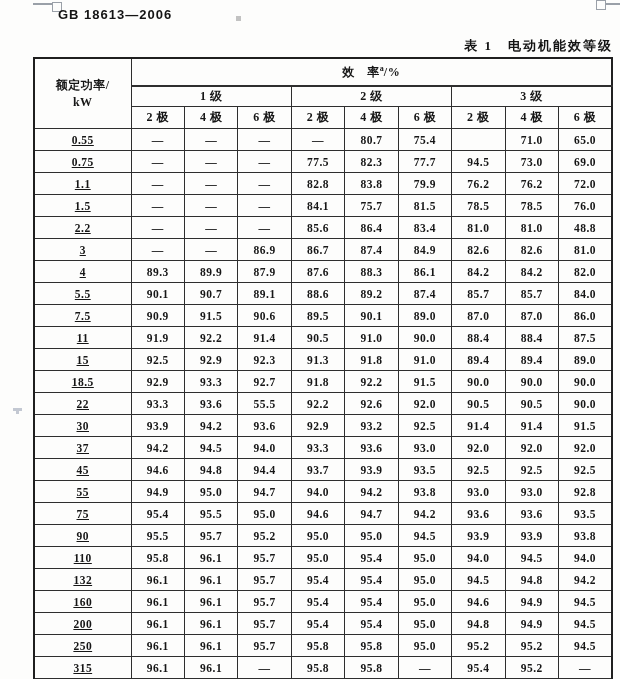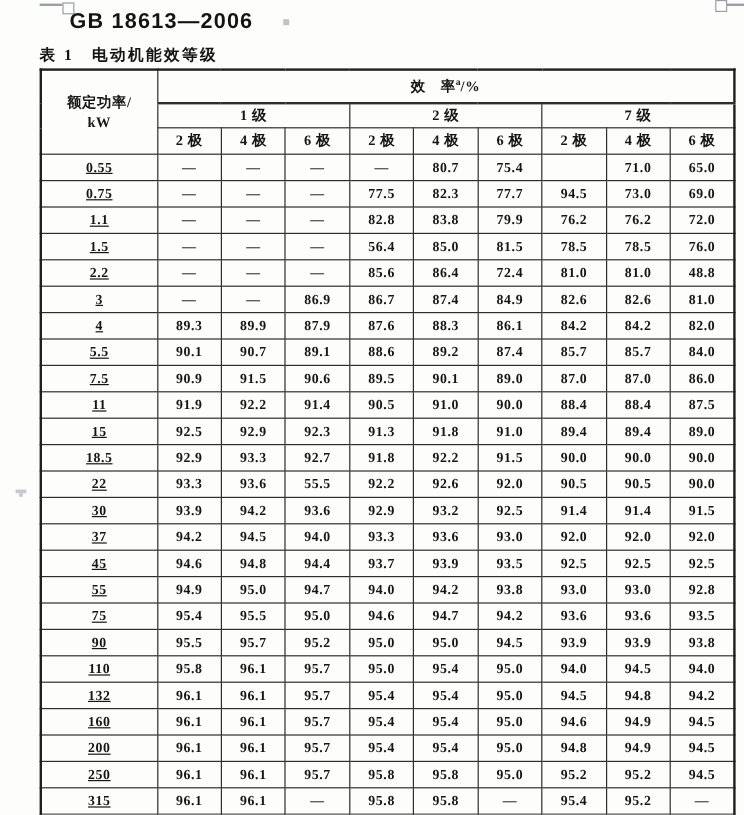--- a/index.html
+++ b/index.html
@@ -20,25 +20,25 @@
   .crop-tr-box{left:596px;top:0px;width:8px;height:8px;border:1px solid #9aa0a8;background:#fdfdfc;}
   .crop-tr-line{left:605px;top:3px;width:15px;height:0;border-top:2px solid #9aa0a8;}
   .reg-dot{left:236px;top:16px;width:5px;height:5px;background:#c2c2c2;}
   .reg-right{left:601px;top:401px;width:9px;height:9px;border:1px solid #8a8a8a;background:#fdfdfc;}
   .reg-left{left:13px;top:408px;width:9px;height:3px;background:#c3c8d2;}
   .reg-left:after{content:"";position:absolute;left:3px;top:3px;width:3px;height:3px;background:#c3c8d2;}
 
   .doc-code{
     position:absolute;left:58px;top:7px;
     font-family:"Liberation Sans","DejaVu Sans",sans-serif;
-    font-weight:bold;font-size:18px;letter-spacing:1px;
+    font-weight:bold;font-size:13px;letter-spacing:1px;
   }
   .table-title{
     position:absolute;left:33px;top:37px;width:580px;
-    text-align:left;font-weight:bold;font-size:13px;letter-spacing:2px;
+    text-align:right;font-weight:bold;font-size:13px;letter-spacing:2px;
   }
 
   table.eff{
     position:absolute;left:33px;top:57px;width:580px;
     border-collapse:collapse;table-layout:fixed;
     border:2px solid #1f1f1f;
     background:#fdfdfc;
   }
   table.eff th,table.eff td{
     border:1px solid #2e2e2e;
@@ -96,21 +96,21 @@
       <tr>
         <th class="power-head" rowspan="3">
           <span>额定功率/</span><br>
           <span>kW</span>
         </th>
         <th class="eff-head" colspan="9"><span>效　率</span><sup>a</sup><span>/%</span></th>
       </tr>
       <tr>
         <th class="grade-head" colspan="3">1 级</th>
         <th class="grade-head grp" colspan="3">2 级</th>
-        <th class="grade-head grp" colspan="3">7 级</th>
+        <th class="grade-head grp" colspan="3">3 级</th>
       </tr>
       <tr>
         <th class="pole-head">2 极</th>
         <th class="pole-head">4 极</th>
         <th class="pole-head">6 极</th>
         <th class="pole-head grp">2 极</th>
         <th class="pole-head">4 极</th>
         <th class="pole-head">6 极</th>
         <th class="pole-head grp">2 极</th>
         <th class="pole-head">4 极</th>
@@ -152,35 +152,35 @@
           <td>79.9</td>
           <td class="grp">76.2</td>
           <td>76.2</td>
           <td>72.0</td>
         </tr>
         <tr>
           <td class="power">1.5</td>
           <td>—</td>
           <td>—</td>
           <td>—</td>
-          <td class="grp">56.4</td>
-          <td>85.0</td>
+          <td class="grp">84.1</td>
+          <td>75.7</td>
           <td>81.5</td>
           <td class="grp">78.5</td>
           <td>78.5</td>
           <td>76.0</td>
         </tr>
         <tr>
           <td class="power">2.2</td>
           <td>—</td>
           <td>—</td>
           <td>—</td>
           <td class="grp">85.6</td>
           <td>86.4</td>
-          <td>72.4</td>
+          <td>83.4</td>
           <td class="grp">81.0</td>
           <td>81.0</td>
           <td>48.8</td>
         </tr>
         <tr>
           <td class="power">3</td>
           <td>—</td>
           <td>—</td>
           <td>86.9</td>
           <td class="grp">86.7</td>

